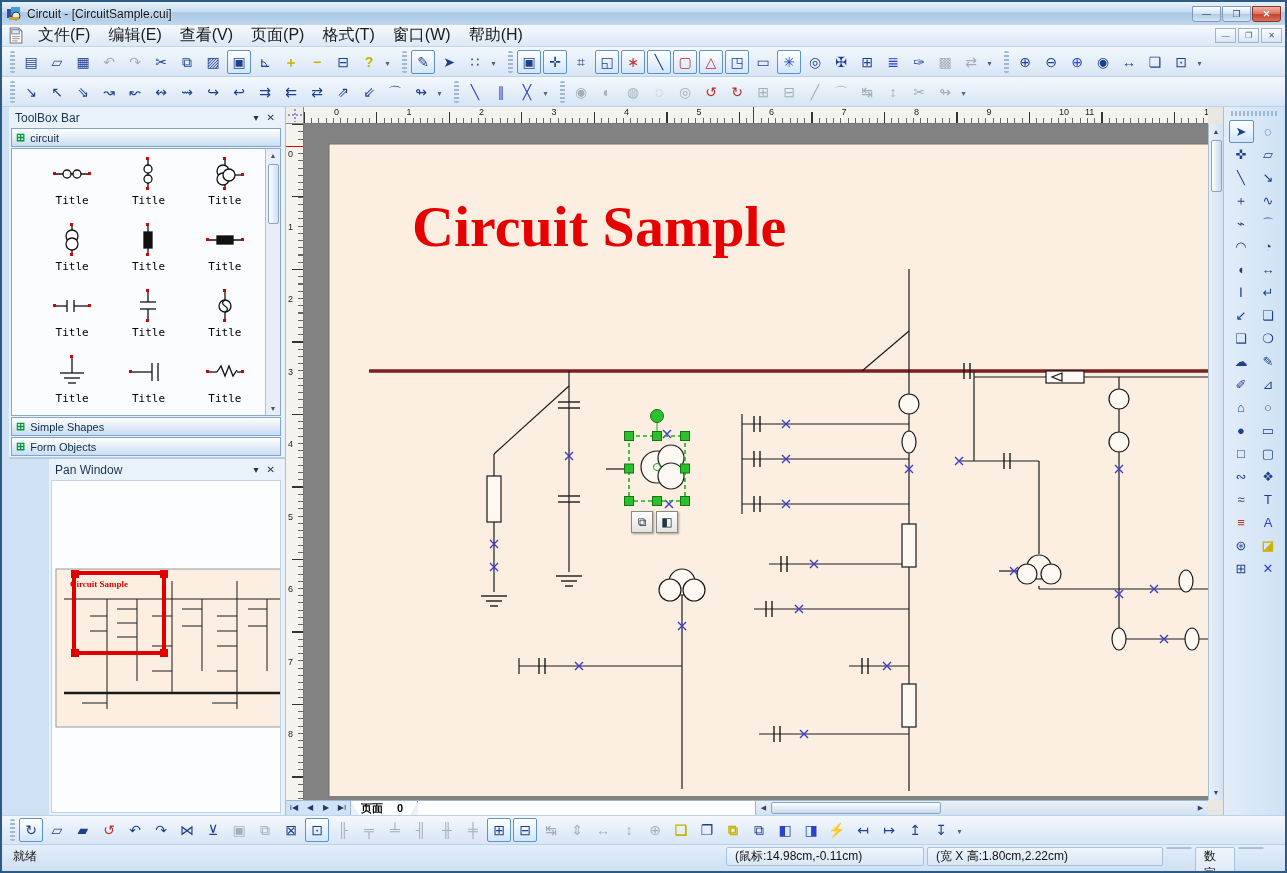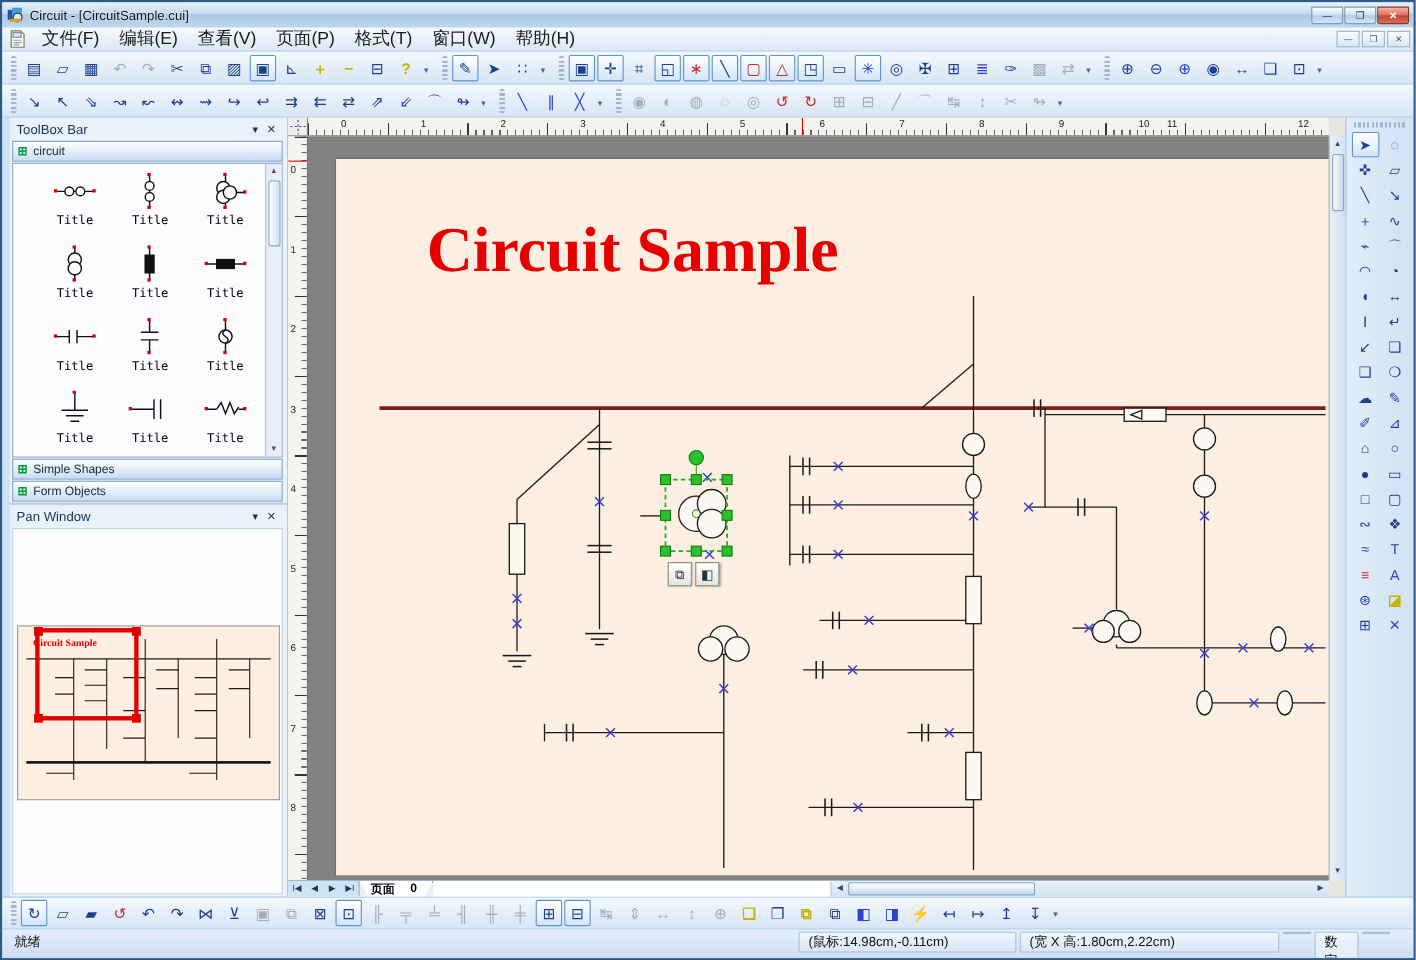--- a/index.html
+++ b/index.html
@@ -25,36 +25,36 @@
   .tbtn{width:24px;height:24px;margin:0 1px;border:1px solid transparent;border-radius:2px;font-size:14px;line-height:22px;text-align:center;color:#1d3f8f;cursor:default;}
   .tbtn.on{border-color:#5e93c9;background:linear-gradient(#ffffff,#d2e5fa);}
   .tbtn.dis{color:#a3aeba;}
   .tbtn.yellow{color:#c9b200;font-weight:bold;}
   .tbtn.red{color:#c03028;}
   .tbtn.blue{color:#2a42cc;}
   .tbmore{width:11px;height:22px;font-size:8px;color:#48648a;line-height:26px;text-align:center;}
   
   .main{flex:1;display:flex;min-height:0;}
   
-  .left-dock{width:260px;flex:0 0 auto;background:#cfe2f5;display:flex;flex-direction:column;border-right:1px solid #a7c1dc;padding-left:7px;}
+  .left-dock{width:284px;flex:0 0 auto;background:#cfe2f5;display:flex;flex-direction:column;border-right:1px solid #a7c1dc;padding-left:7px;}
   .panel{display:flex;flex-direction:column;background:#e9f1fa;}
   .panel-hdr{height:21px;display:flex;align-items:center;padding:0 6px;font-size:12px;color:#17344f;flex:0 0 auto;}
   .panel-hdr .sp{flex:1;}
   .panel-hdr .phbtn{font-size:10px;color:#17344f;padding:0 4px;}
   .toolbox{height:352px;flex:0 0 auto;border-bottom:2px solid #b5cce4;}
   .group-bar{height:19px;margin:0 4px 1px 2px;border:1px solid #7fa5cd;background:linear-gradient(#ffffff,#c9dcf2);display:flex;align-items:center;font-size:11px;color:#102a44;flex:0 0 auto;}
   .group-bar .gicon{color:#0a9a3c;font-size:11px;margin:0 5px 0 4px;font-weight:bold;}
   .tbx-body{flex:1;margin:0 4px 1px 2px;background:#fbfcff;border:1px solid #8aa8c8;position:relative;overflow:hidden;display:flex;}
   .tbx-grid{flex:1;display:grid;grid-template-columns:repeat(3,1fr);padding:8px 2px;row-gap:14px;overflow:hidden;margin-left:20px;}
   .tbx-item{display:flex;flex-direction:column;align-items:center;gap:3px;}
   .tbx-item .lbl{font-family:"DejaVu Sans Mono",monospace;font-size:11px;color:#000;}
   .tbx-scroll{width:15px;background:#e7eef7;border-left:1px solid #aebfd2;display:flex;flex-direction:column;align-items:center;font-size:7px;color:#41566e;}
   .tbx-scroll .thumb{width:11px;height:60px;background:linear-gradient(90deg,#fdfeff,#cfdff0);border:1px solid #8ba6c4;border-radius:2px;margin-top:2px;}
   .tbx-scroll .arr{padding:3px 0;}
-  .panwin{flex:1;min-height:0;}
+  .panwin{flex:1;min-height:0;margin-left:40px;}
   .pan-body{flex:1;background:#fcfdfe;margin:0 4px 2px 2px;border:1px solid #c2d2e2;position:relative;overflow:hidden;}
   
   .canvas-area{flex:1;position:relative;background:#e8e6e0;min-width:0;}
   .corner{position:absolute;left:0;top:0;width:18px;height:17px;background:#f0eee9;border-right:1px solid #888;border-bottom:1px solid #888;}
   .ruler-h{position:absolute;left:18px;top:0;right:15px;height:17px;background:#f5f3ee;border-bottom:1px solid #777;overflow:hidden;}
   .ruler-h .minor{position:absolute;bottom:0;left:0;right:0;height:5px;background:repeating-linear-gradient(to right,#666 0 1px,transparent 1px 7.25px);}
   .ruler-h .major{position:absolute;bottom:0;left:0;right:0;height:11px;background:repeating-linear-gradient(to right,#333 0 1px,transparent 1px 72.5px);}
   .rnum-h{position:absolute;top:0;font-size:9px;color:#222;}
   .ruler-v{position:absolute;left:0;top:17px;bottom:15px;width:18px;background:#f5f3ee;border-right:1px solid #777;overflow:hidden;}
   .ruler-v .minor{position:absolute;right:0;top:0;bottom:0;width:5px;background:repeating-linear-gradient(to bottom,#666 0 1px,transparent 1px 7.25px);}

